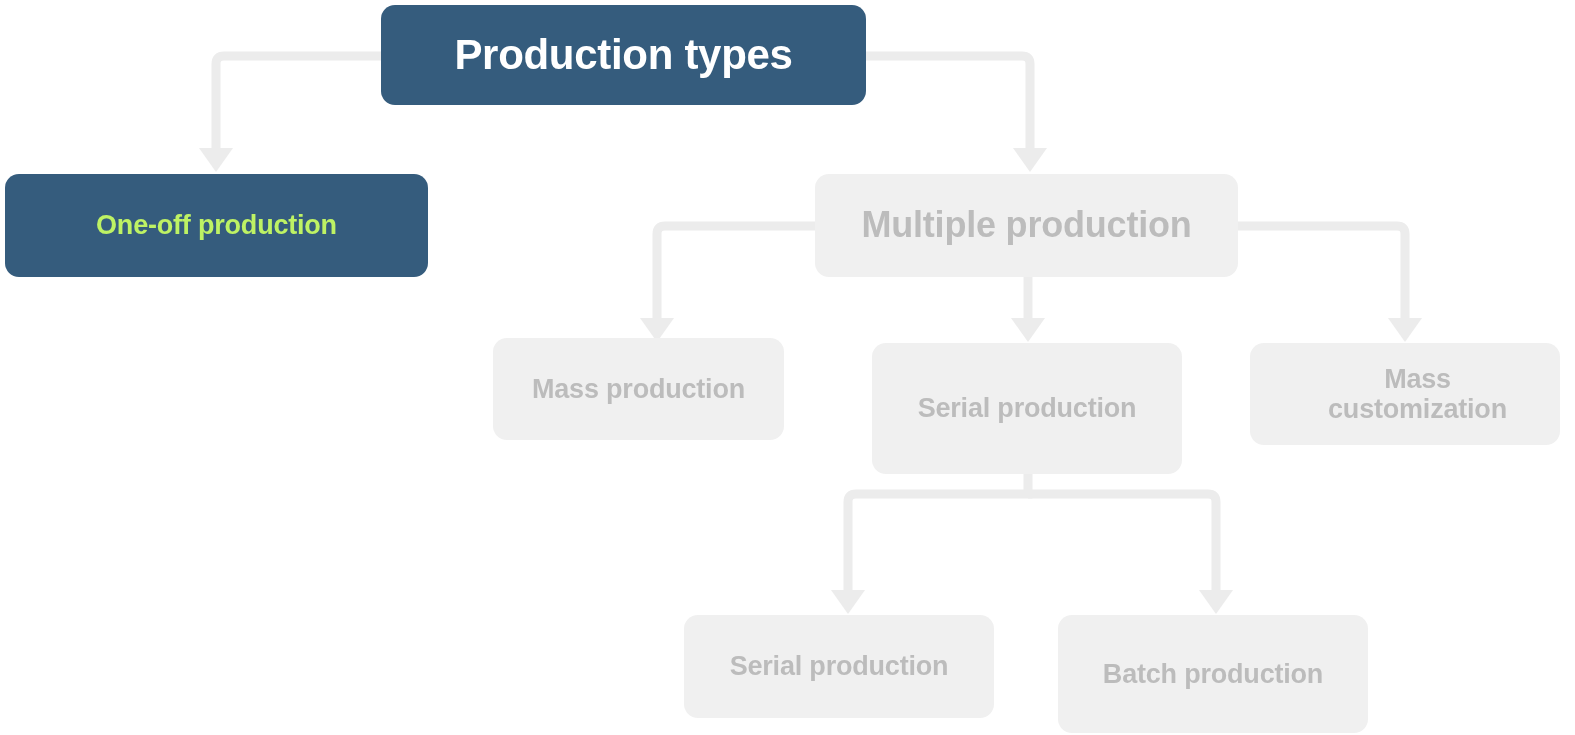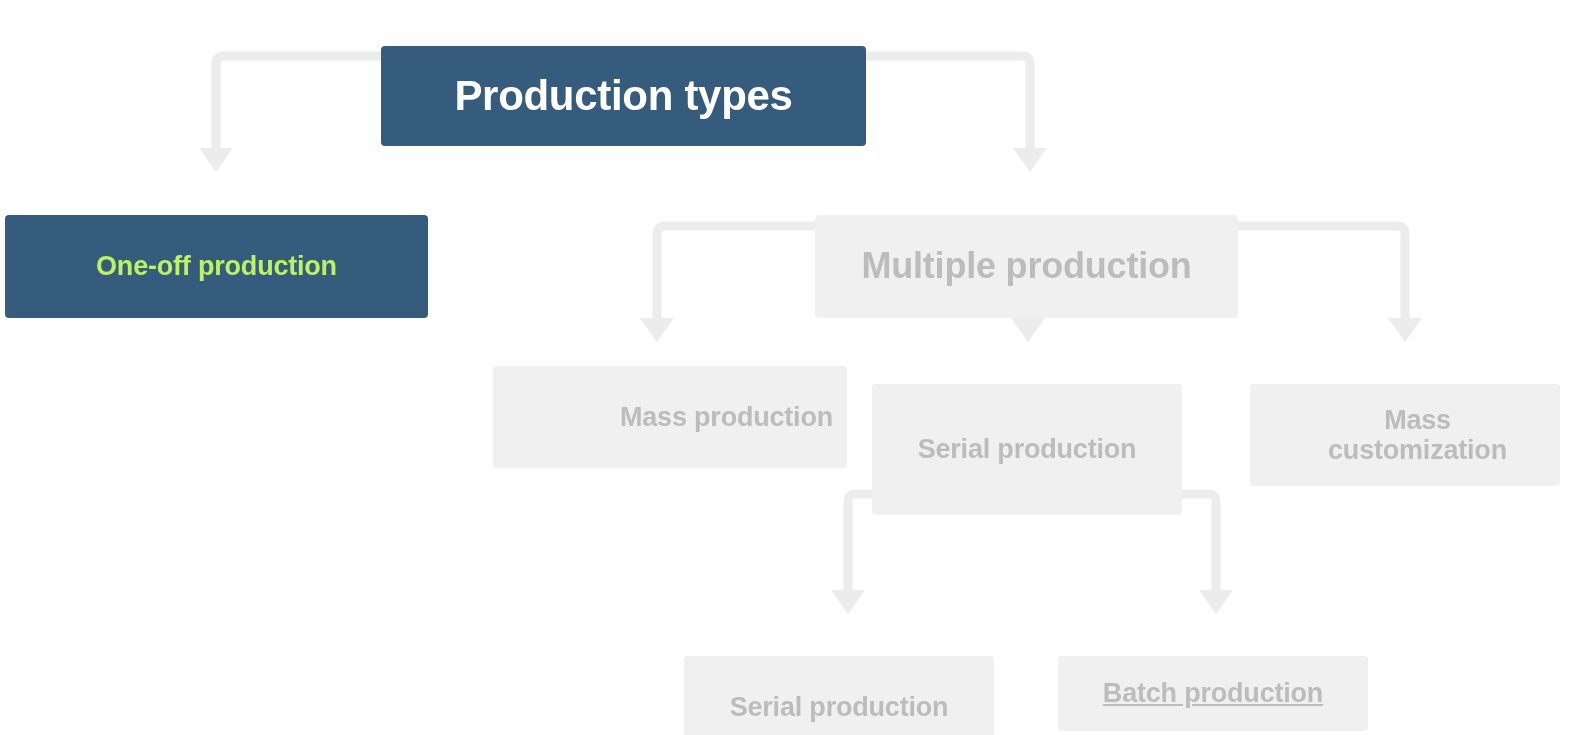--- a/index.html
+++ b/index.html
@@ -24,27 +24,26 @@
     width: 1575px;
     height: 735px;
     pointer-events: none;
   }
   .node {
     position: absolute;
     display: flex;
     align-items: center;
     justify-content: center;
     text-align: center;
-    border-radius: 4px;
+    border-radius: 14px;
     box-sizing: border-box;
     padding: 6px 14px;
     line-height: 1.12;
     font-weight: bold;
     z-index: 2;
-    margin-top: 41px;
   }
   .node.root {
     background: #355c7d;
     color: #ffffff;
     font-size: 42px;
     letter-spacing: -0.3px;
   }
   .node.primary {
     background: #355c7d;
     color: #bef264;
@@ -113,33 +112,33 @@
   </div>
 
   <div class="node primary" style="left:5px; top:174px; width:423px; height:103px;">
     <span class="node-label">One-off production</span>
   </div>
 
   <div class="node muted" style="left:815px; top:174px; width:423px; height:103px;">
     <span class="node-label">Multiple production</span>
   </div>
 
-  <div class="node muted small" style="left:493px; top:325px; width:354px; height:102px;text-align:right;">
+  <div class="node muted small" style="left:493px; top:338px; width:291px; height:102px;">
     <span class="node-label">Mass production</span>
   </div>
 
   <div class="node muted small" style="left:872px; top:343px; width:310px; height:131px;">
     <span class="node-label">Serial production</span>
   </div>
 
   <div class="node muted small" style="left:1250px; top:343px; width:310px; height:102px; padding-left:48px; padding-right:23px;">
     <span class="node-label">Mass customization</span>
   </div>
 
   <div class="node muted small" style="left:684px; top:615px; width:310px; height:103px;">
     <span class="node-label">Serial production</span>
   </div>
 
-  <div class="node muted small" style="left:1058px; top:615px; width:310px; height:75px;text-decoration:underline;">
+  <div class="node muted small" style="left:1058px; top:615px; width:310px; height:118px;">
     <span class="node-label">Batch production</span>
   </div>
 
 </div>
 
 </body></html>

